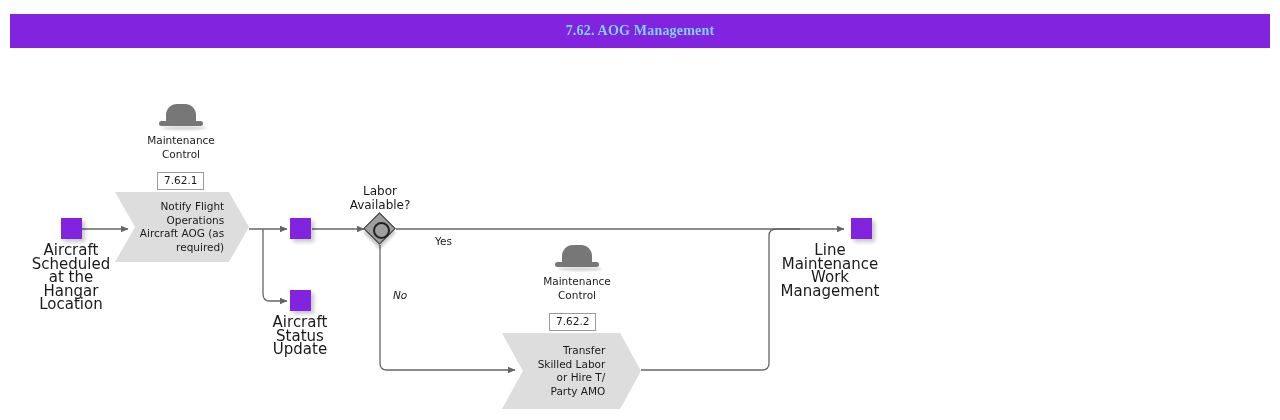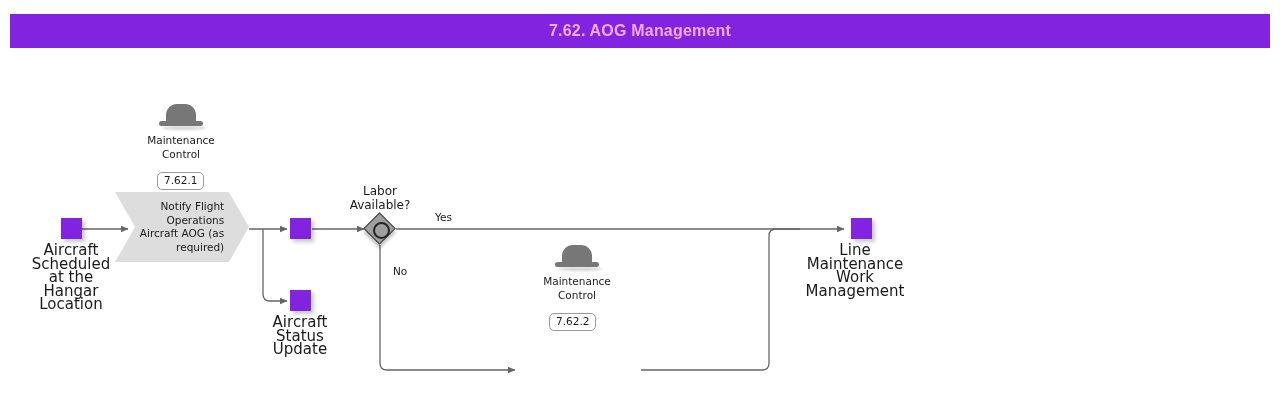--- a/index.html
+++ b/index.html
@@ -21,25 +21,25 @@
     left: 10px;
     top: 14px;
     width: 1260px;
     height: 34px;
     background: #8223e0;
     display: flex;
     align-items: center;
     justify-content: center;
   }
   #title-bar .title-text {
-    color: #f0abfc;
-    font-size: 16px;
+    color: #7dd3fc;
+    font-size: 14px;
     font-weight: bold;
     letter-spacing: 0.2px;
-    font-family: Liberation Sans, sans-serif;
+    font-family: Liberation Serif, serif;
   }
 
   
   #diagram-canvas {
     position: absolute;
     left: 0;
     top: 0;
     width: 1280px;
     height: 420px;
   }
@@ -151,21 +151,21 @@
     white-space: pre-line;
     margin-top: 2px;
     font-family: "DejaVu Sans", "Liberation Sans", sans-serif;
   }
 
   
   .step-badge {
     position: absolute;
     background: #ffffff;
     border: 1px solid #9a9a9a;
-    border-radius: 5px;
+    border-radius: 0;
     font-size: 10.5px;
     line-height: 13px;
     color: #1a1a1a;
     padding: 1px 6px 2px 6px;
     font-family: "DejaVu Sans", "Liberation Sans", sans-serif;
     white-space: nowrap;
   }
 
   
   .gateway {
@@ -205,20 +205,21 @@
   }
 
   
   .edge-label {
     position: absolute;
     font-size: 10.5px;
     line-height: 13px;
     color: #1a1a1a;
     font-family: "DejaVu Sans", "Liberation Sans", sans-serif;
     white-space: nowrap;
+    margin-top: 24px;
   }
 </style>
 </head>
 <body>
 
 <div id="title-bar">
   <span class="title-text">7.62. AOG Management</span>
 </div>
 
 <div id="diagram-canvas">
@@ -286,36 +287,43 @@
 Update</div>
 
   <div class="gateway-label" style="left:330px; top:185px; width:100px;">Labor
 Available?</div>
   <div class="gateway" style="left:365px; top:214px;">
     <div class="diamond"></div>
     <div class="ring"></div>
   </div>
 
   <div class="edge-label" style="left:435px; top:211px;">Yes</div>
-  <div class="edge-label" style="left:393px; top:265px;">No</div>
+  <div class="edge-label" style="left:393px; top:265px;font-style:italic;">No</div>
 
   <div class="role-group" style="left:541px; top:245px; width:72px;">
     <div class="role-icon">
       <div class="hat-shadow"></div>
       <div class="hat-dome"></div>
       <div class="hat-brim"></div>
     </div>
     <div class="role-name">Maintenance
 Control</div>
   </div>
 
   <div class="step-badge" style="left:549px; top:313px;">7.62.2</div>
 
+  <div class="chevron-wrap" style="left:502px; top:333px; width:139px; height:76px;">
+    <div class="chevron-shape"></div>
+    <div class="chevron-text">Transfer
+Skilled Labor
+or Hire T/
+Party AMO</div>
+  </div>
 
   <div class="node" style="left:851px; top:218px;">
     <div class="event-node"></div>
   </div>
-  <div class="event-label" style="left:795px; top:244px; width:120px;">Line
+  <div class="event-label" style="left:770px; top:244px; width:120px;">Line
 Maintenance
 Work
 Management</div>
 
 </div>
 
 </body></html>

